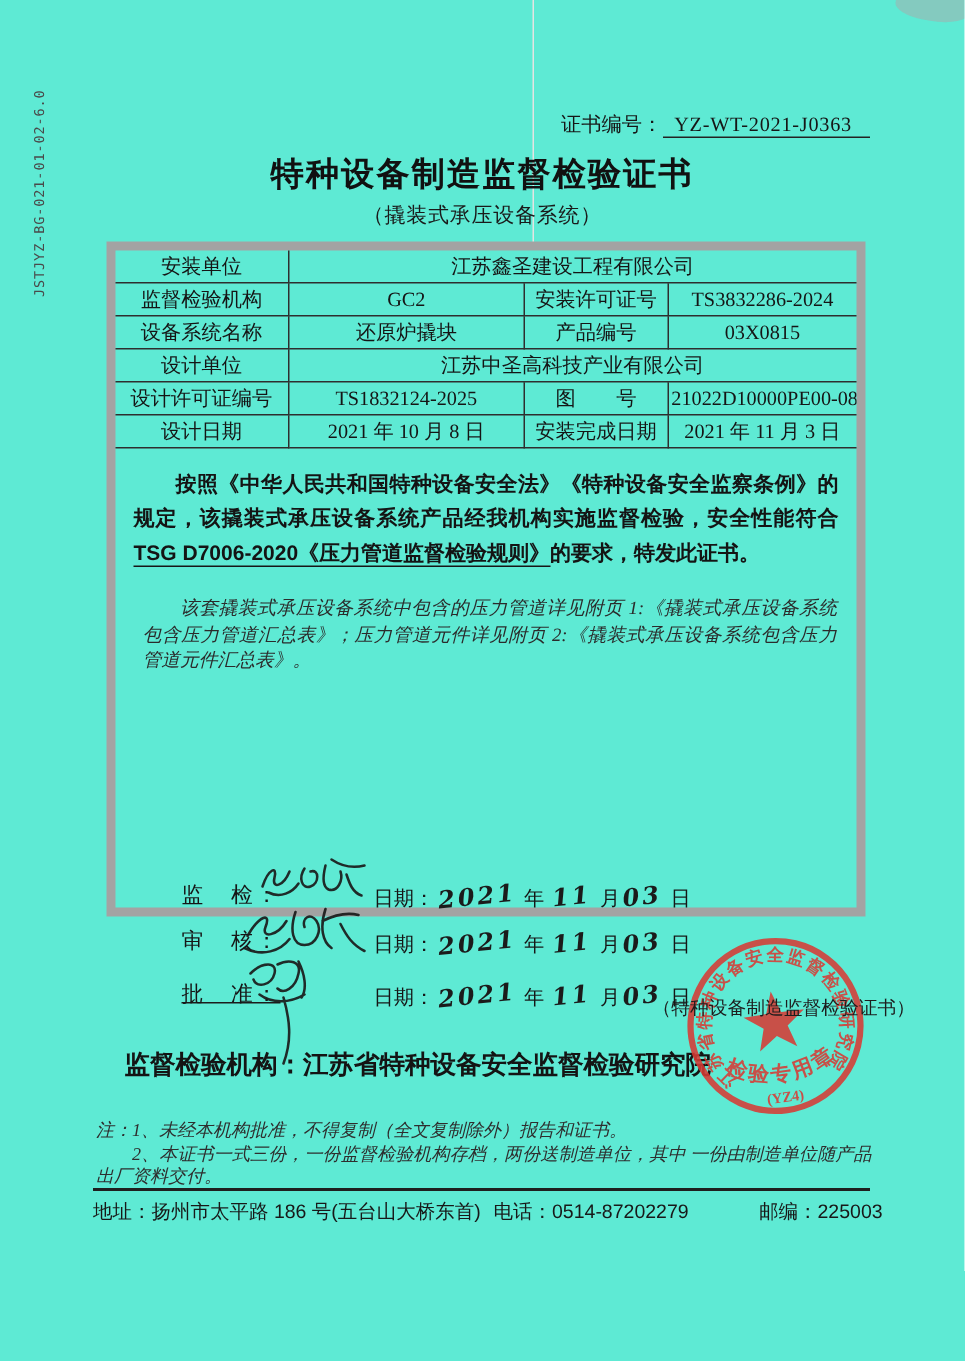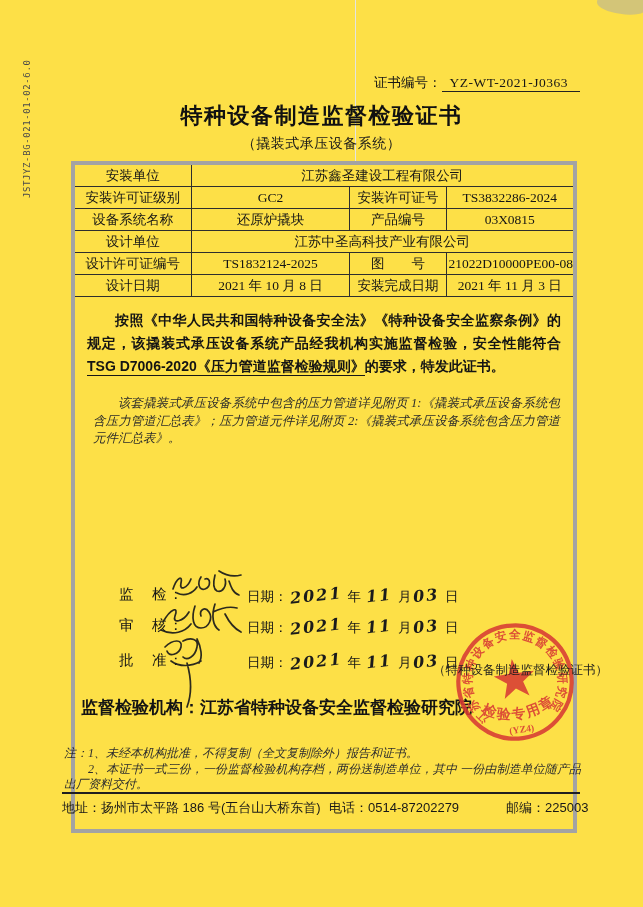--- a/index.html
+++ b/index.html
@@ -1,18 +1,18 @@
 <!DOCTYPE html>
 <html><head>
 <meta charset="utf-8">
 <style>
   html,body{margin:0;padding:0;background:#ffffff;}
   #page{
     position:relative;width:643px;height:907px;overflow:hidden;
-    background:#fde047;
+    background:#5eead4;
     font-family:"Liberation Serif","DejaVu Serif",serif;
     color:#1c1c1c;
   }
 
   
   .smudge{position:absolute;left:597px;top:-6px;width:50px;height:20px;
     background:#a9a9a9;opacity:.5;border-radius:45% 30% 50% 40%;transform:rotate(10deg);}
   .fold-line{position:absolute;left:355px;top:0;width:1px;height:162px;background:#e4e4e2;}
 
   
@@ -20,22 +20,22 @@
     font-family:"DejaVu Sans Mono","Liberation Mono",monospace;font-size:9px;letter-spacing:.6px;color:#4a4a4a;white-space:nowrap;}
 
   
   .cert-no{position:absolute;left:374px;top:74px;font-size:13.5px;color:#161616;white-space:nowrap;}
   .cert-no .val{border-bottom:1.5px solid #222;padding:0 12px 1px 8px;letter-spacing:.5px;}
   .title{position:absolute;left:0;top:101px;width:643px;text-align:center;
     font-size:22px;font-weight:700;letter-spacing:1.5px;color:#111;}
   .subtitle{position:absolute;left:0;top:135px;width:643px;text-align:center;font-size:14px;color:#1a1a1a;letter-spacing:.5px;}
 
   
-  .box{position:absolute;left:71px;top:161px;width:506px;height:672px;
-    border:4px solid #a3a3a3;box-sizing:border-box;background:transparent;}
+  .box{position:absolute;left:71px;top:161px;width:506px;height:450px;
+    border:6px solid #a3a3a3;box-sizing:border-box;background:transparent;}
 
   table.info{width:100%;border-collapse:collapse;table-layout:fixed;font-size:13.5px;color:#151515;}
   table.info td{border:1.5px solid #2e2e2e;height:21px;text-align:center;vertical-align:middle;
     padding:0 2px;overflow:hidden;white-space:nowrap;}
   table.info tr td:first-child{border-left:none;}
   table.info tr td:last-child{border-right:none;}
   table.info tr:first-child td{border-top:none;}
   .c1{width:23.3%;} .c2{width:31.9%;} .c3{width:19.3%;} .c4{width:25.5%;}
 
   .para1{margin:12px 12px 0 12px;font-family:"Liberation Sans","DejaVu Sans",sans-serif;
@@ -94,21 +94,21 @@
           <col class="c2">
           <col class="c3">
           <col class="c4">
         </colgroup>
       <tbody>
           <tr>
         <td>安装单位</td>
         <td colspan="3">江苏鑫圣建设工程有限公司</td>
       </tr>
       <tr>
-        <td>安装许可证级别</td>
+        <td>监督检验机构</td>
         <td>GC2</td>
         <td>安装许可证号</td>
         <td>TS3832286-2024</td>
       </tr>
       <tr>
         <td>设备系统名称</td>
         <td>还原炉撬块</td>
         <td>产品编号</td>
         <td>03X0815</td>
       </tr>
@@ -148,21 +148,21 @@
     <div class="sig-row" style="left:44px;top:451px;">
       <span class="sig-role">审　核：</span>
     </div>
     <svg class="sig-svg" style="left:80px;top:433px;" width="95" height="44" viewBox="0 0 95 44">
       <path d="M8,24 C16,10 24,8 20,18 C17,26 28,24 34,14 M6,32 C18,38 30,34 36,26 M40,8 C36,20 38,30 46,30 C54,30 58,20 54,14 C50,8 44,12 46,18 M60,6 C56,18 58,28 64,32 M58,14 C66,10 74,8 82,10 M70,16 C74,24 78,30 86,34"></path>
     </svg>
     <div class="sig-date" style="left:172px;top:452px;">
       <span>日期：</span><span class="hand">2021</span> <span>年</span> <span class="hand">11</span> <span>月</span><span class="hand">03</span> <span>日</span>
     </div>
 
-    <div class="sig-row" style="left:44px;top:486px;">
+    <div class="sig-row" style="left:44px;top:486px;text-decoration:underline;">
       <span class="sig-role">批　准：</span>
     </div>
     <svg class="sig-svg" style="left:82px;top:468px;" width="70" height="82" viewBox="0 0 70 82">
       <path d="M8,14 C16,6 26,6 24,14 C22,22 12,24 10,18 M26,8 C34,4 42,6 40,14 C38,24 30,28 26,24 M40,6 C44,14 46,24 42,30 M14,28 C22,34 34,34 44,28 M30,30 C34,44 36,58 30,74"></path>
     </svg>
     <div class="sig-date" style="left:172px;top:487px;">
       <span>日期：</span><span class="hand">2021</span> <span>年</span> <span class="hand">11</span> <span>月</span><span class="hand">03</span> <span>日</span>
     </div>
 
     <div class="org-line" style="top:531px;">

